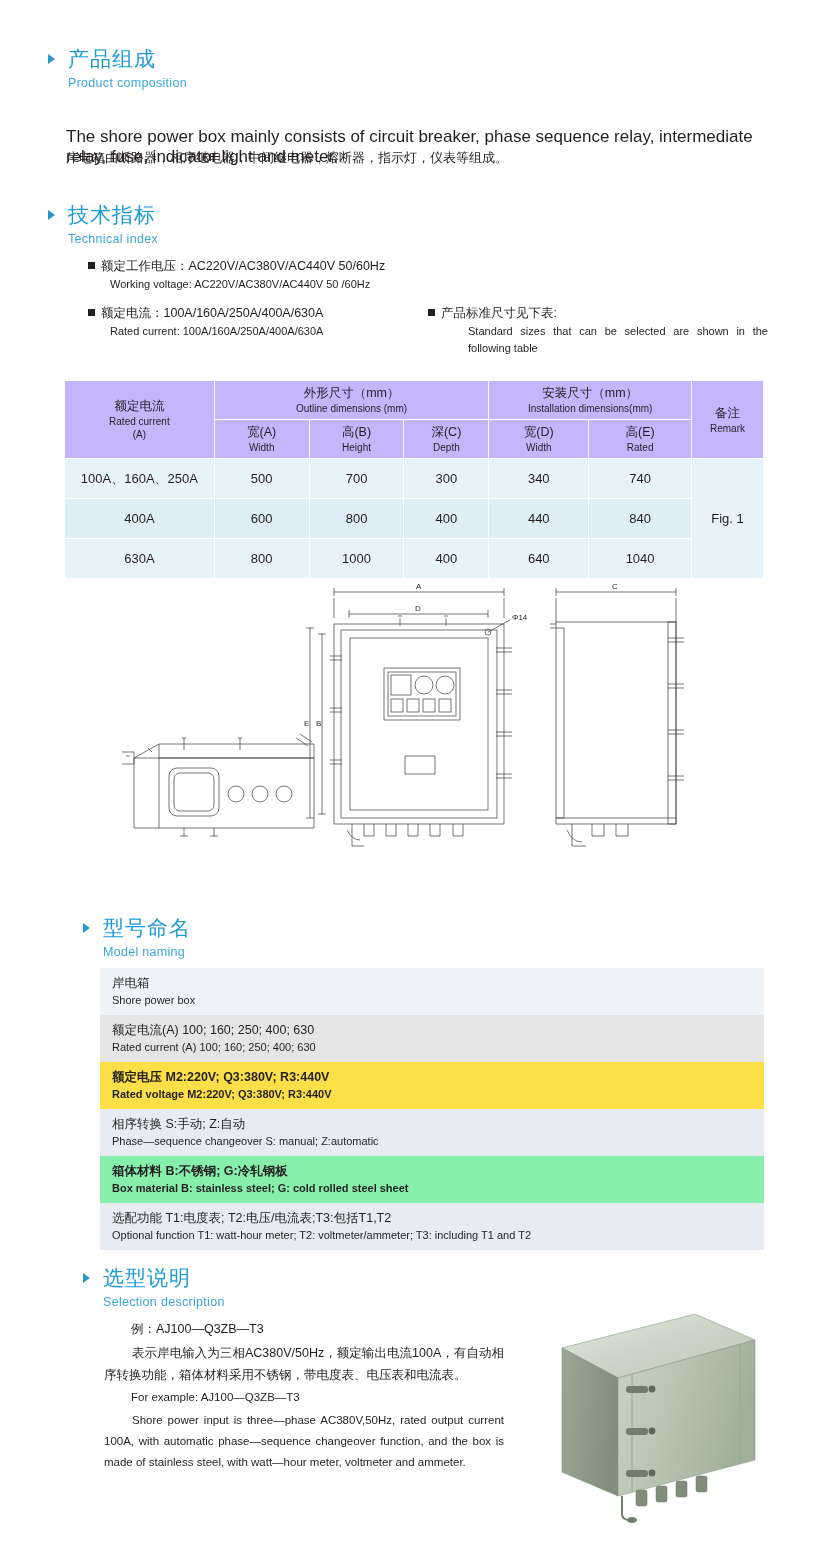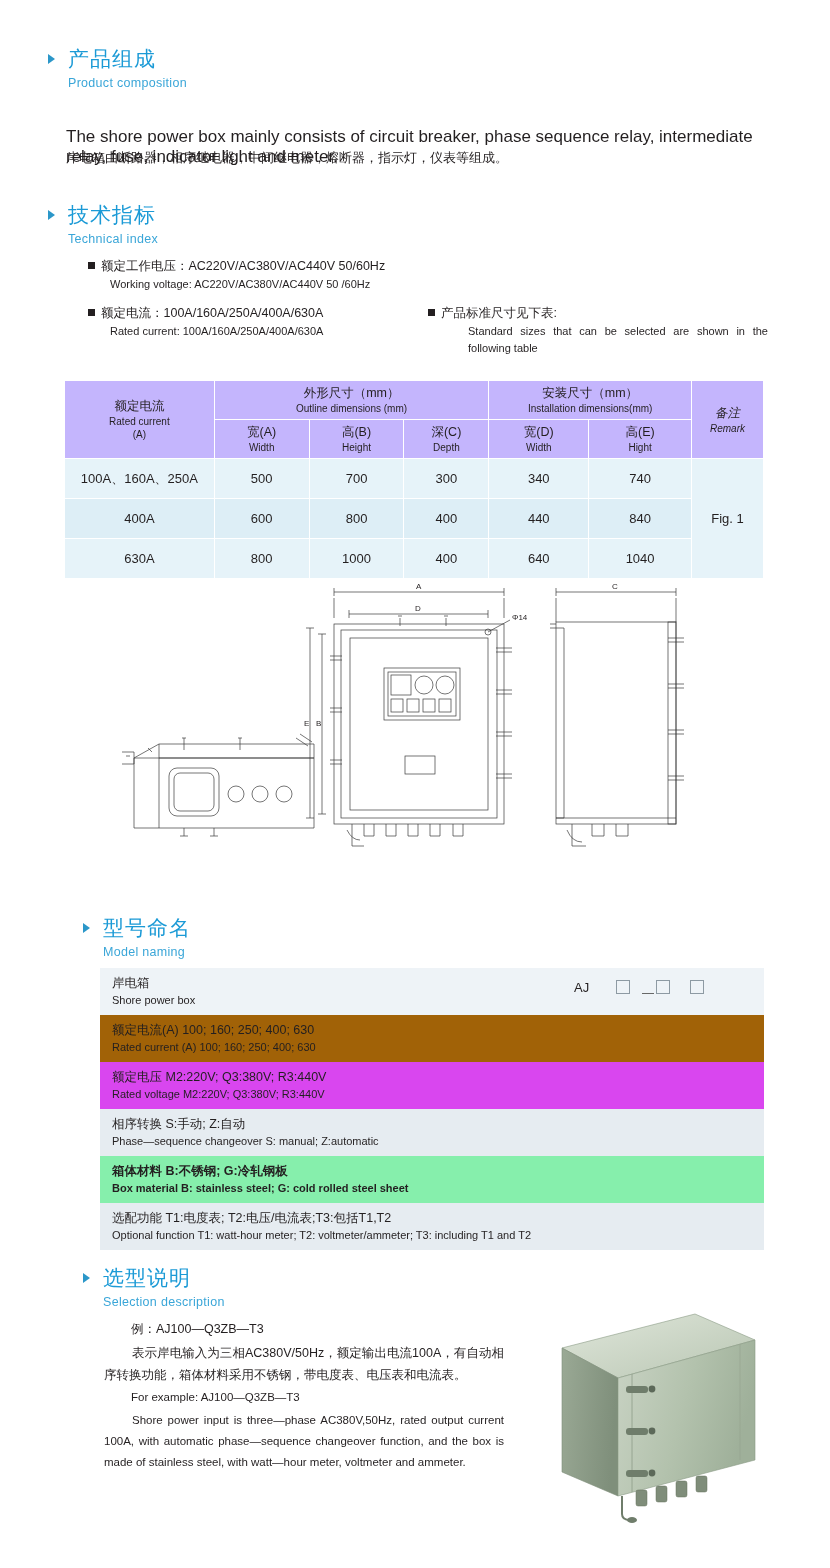--- a/index.html
+++ b/index.html
@@ -68,22 +68,22 @@
   
   .drawing { position: absolute; left: 64px; top: 578px; width: 700px; height: 290px; }
   .drawing svg { display: block; }
 
   
   .model-block { position: absolute; left: 100px; top: 968px; width: 664px; }
   .model-row { position: relative; padding: 7px 0 7px 12px; }
   .model-row .cn { font-size: 12.5px; line-height: 17px; }
   .model-row .en { font-size: 11px; line-height: 16px; }
   .mr-0 { background: #eef3f7; }
-  .mr-1 { background: #a16207; }
-  .mr-2 { background: #d946ef; }
+  .mr-1 { background: #e5e5e5; }
+  .mr-2 { background: #fde047; font-weight: bold; }
   .mr-3 { background: #e6ecf1; }
   .mr-4 { background: #86efac; font-weight: bold; }
   .mr-5 { background: #e6ecf1; }
   .code-boxes { position: absolute; right: 0; top: 0; width: 200px; height: 100%; }
   .code-aj { position: absolute; left: 10px; top: 12px; font-size: 13px; }
   .cbox {
     position: absolute; top: 12px; width: 14px; height: 14px;
     border: 1px solid #8d9aa3; background: transparent;
   }
   .dash { position: absolute; top: 18px; font-size: 12px; color: #555; }
@@ -140,21 +140,21 @@
         <span class="en">(A)</span>
       </td>
       <td class="hdr" colspan="3">
         <span class="cn">外形尺寸（mm）</span>
         <span class="en">Outline dimensions (mm)</span>
       </td>
       <td class="hdr" colspan="2">
         <span class="cn">安装尺寸（mm）</span>
         <span class="en">Installation dimensions(mm)</span>
       </td>
-      <td class="hdr" rowspan="2" style="width:72px;font-style:italic;">
+      <td class="hdr" rowspan="2" style="width:72px;">
         <span class="cn">备注</span>
         <span class="en">Remark</span>
       </td>
     </tr>
     <tr>
       <td class="hdr" style="width:95px;">
         <span class="cn">宽(A)</span>
         <span class="en">Width</span>
       </td>
       <td class="hdr" style="width:95px;">
@@ -164,21 +164,21 @@
       <td class="hdr" style="width:85px;">
         <span class="cn">深(C)</span>
         <span class="en">Depth</span>
       </td>
       <td class="hdr" style="width:100px;">
         <span class="cn">宽(D)</span>
         <span class="en">Width</span>
       </td>
       <td class="hdr" style="width:103px;">
         <span class="cn">高(E)</span>
-        <span class="en">Hight</span>
+        <span class="en">Rated</span>
       </td>
     </tr>
     <tr class="body">
       <td>100A、160A、250A</td>
       <td>500</td>
       <td>700</td>
       <td>300</td>
       <td>340</td>
       <td>740</td>
       <td class="remark-cell" rowspan="3">Fig. 1</td>
@@ -317,27 +317,20 @@
   <div class="sec-head" style="left:83px; top:915px;">
     <span class="arrow"></span>
     <div class="cn">型号命名</div>
     <div class="en">Model naming</div>
   </div>
 
   <div class="model-block">
     <div class="model-row mr-0">
       <div class="cn">岸电箱</div>
       <div class="en">Shore power box</div>
-      <div class="code-boxes">
-        <span class="code-aj">AJ</span>
-        <span class="cbox" style="left:52px;"></span>
-        <span class="dash" style="left:78px;">—</span>
-        <span class="cbox" style="left:92px;"></span>
-        <span class="cbox" style="left:126px;"></span>
-      </div>
     </div>
     <div class="model-row mr-1">
       <div class="cn">额定电流(A)  100; 160; 250; 400; 630</div>
       <div class="en">Rated current (A)  100; 160; 250; 400; 630</div>
     </div>
     <div class="model-row mr-2">
       <div class="cn">额定电压    M2:220V;  Q3:380V;  R3:440V</div>
       <div class="en">Rated voltage   M2:220V;  Q3:380V;  R3:440V</div>
     </div>
     <div class="model-row mr-3">

